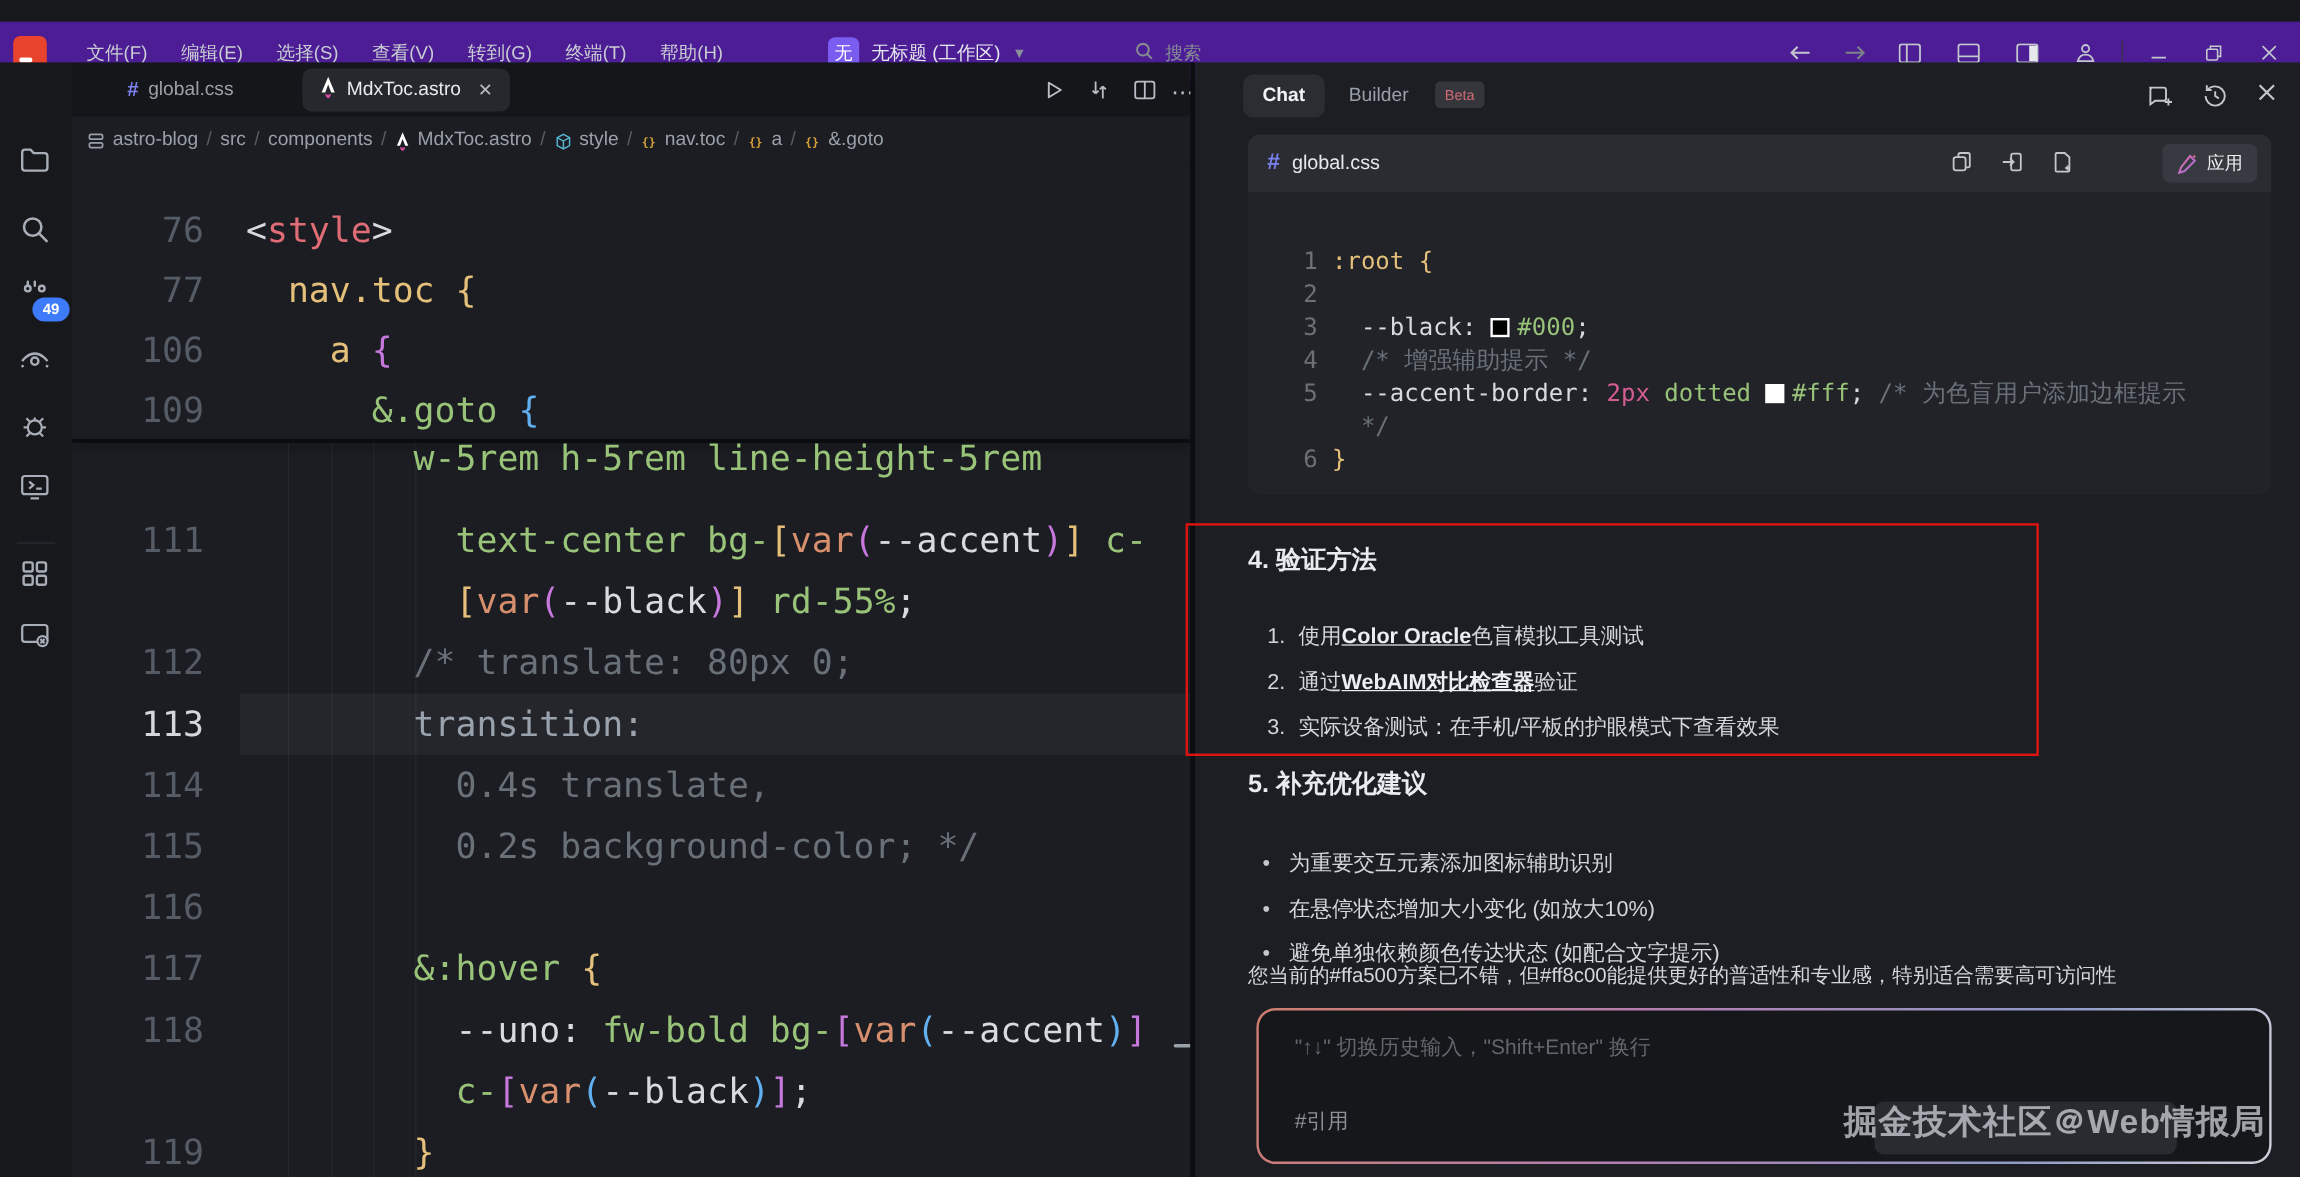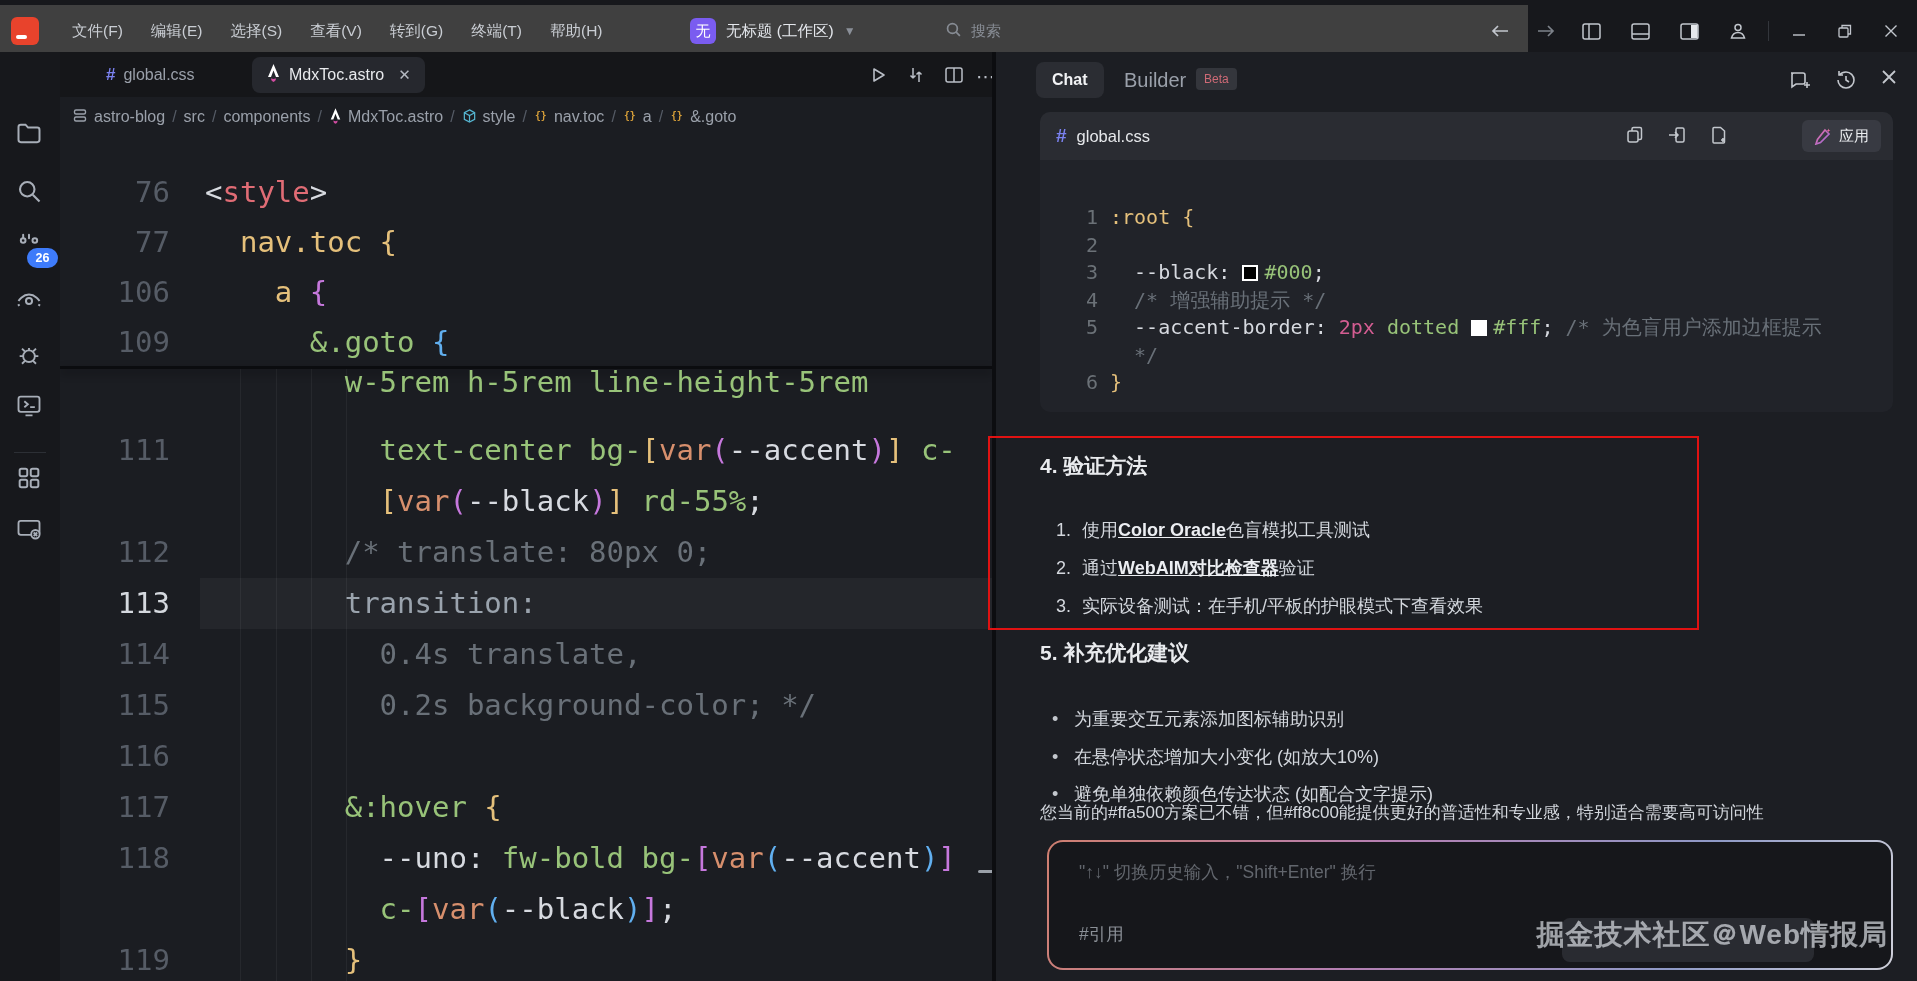--- a/index.html
+++ b/index.html
@@ -1,19 +1,19 @@
 <!DOCTYPE html>
 <html><head>
 <meta charset="utf-8">
 <style>
   html,body{margin:0;padding:0;width:1917px;height:981px;overflow:hidden;background:#17181c;
     font-family:"Liberation Sans",sans-serif;-webkit-font-smoothing:antialiased;}
   .abs{position:absolute;}
   
-  #titlebar{left:0;top:5px;width:1528px;height:52px;background:#404040;color:#c9cdd3;}
+  #titlebar{left:0;top:18px;width:1917px;height:52px;background:#4c1d95;color:#c9cdd3;}
   #logo{left:11px;top:12px;width:28px;height:28px;background:#e8432c;border-radius:6px;}
   #logo i{position:absolute;left:5px;bottom:6px;width:11px;height:4px;background:#fff;border-radius:2px;}
   #menus{left:58px;top:0;height:52px;display:flex;align-items:center;}
   #menus .mi{padding:0 14px;font-size:15.5px;color:#c9cdd3;cursor:default;}
   #ws{left:690px;top:0;height:52px;display:flex;align-items:center;gap:10px;}
   #ws .badge{width:26px;height:26px;border-radius:6px;background:#7a5cf0;color:#fff;font-size:15px;
     display:flex;align-items:center;justify-content:center;}
   #ws .t{font-size:15.5px;color:#e4e7ec;}
   #ws .chev{color:#8a8f98;font-size:12px;}
   #tb-search{left:945px;top:0;height:52px;display:flex;align-items:center;gap:9px;color:#878c94;font-size:15px;}
@@ -32,42 +32,42 @@
   #tabrow{left:60px;top:52px;width:932px;height:45px;background:#151619;}
   .tab{position:absolute;top:5px;height:36px;display:flex;align-items:center;gap:8px;font-size:16px;border-radius:8px;padding:0 14px;}
   .tab.inactive{color:#9aa0aa;}
   .tab.active{background:#26282e;color:#e8eaed;}
   .tab .hash{color:#7b82f0;font-weight:bold;font-size:17px;}
   .tab .x{color:#b5bac2;font-size:15px;margin-left:6px;}
   .tabact{position:absolute;top:13px;width:22px;height:22px;color:#b9bec6;}
   #breadcrumb{left:60px;top:97px;width:932px;height:40px;background:#1b1d22;display:flex;align-items:center;
     padding-left:12px;box-sizing:border-box;font-size:16px;color:#9aa0aa;gap:7px;white-space:nowrap;}
   #breadcrumb .sep{color:#565c66;}
-  #breadcrumb .bi{display:flex;align-items:flex-start;gap:6px;}
+  #breadcrumb .bi{display:flex;align-items:flex-end;gap:6px;}
   
   #editor{left:60px;top:137px;width:932px;height:844px;background:#1b1d22;overflow:hidden;
     font-family:"DejaVu Sans Mono",monospace;font-size:29px;}
   .guide{position:absolute;top:232px;bottom:0;width:1px;background:rgba(255,255,255,.05);}
   #stickydiv{position:absolute;left:0;top:229px;width:932px;height:3px;background:#0b0c0f;
     box-shadow:0 4px 8px rgba(0,0,0,.45);}
   .crow{position:absolute;left:0;width:932px;height:51px;line-height:51px;}
   .crow .lnum{position:absolute;left:30px;width:80px;text-align:right;color:#565c66;}
   .crow .lnum.on{color:#d4d8de;}
   .crow .ltext{position:absolute;left:145px;white-space:pre;}
   #linehl{position:absolute;left:140px;top:441px;width:792px;height:51px;background:rgba(255,255,255,.045);}
   #mini-dash{left:918px;top:733px;width:20px;height:3px;background:#9ba1a9;border-radius:2px;}
   .tk-fg{color:#d7dae0}.tk-red{color:#e06c75}.tk-gold{color:#e5c07b}.tk-mag{color:#c678dd}
   .tk-blue{color:#61afef}.tk-green{color:#98c379}.tk-orange{color:#d78f6d}.tk-cmt{color:#697078}
   .tk-cmtb{color:#9aa3ad}.tk-pink{color:#d45d92}
   
   #maindiv{left:992px;top:52px;width:4px;height:929px;background:#0c0d10;}
   #panel{left:996px;top:52px;width:921px;height:929px;background:#1c1e23;}
   #chat-pill{left:1036px;top:62px;height:36px;border-radius:8px;background:#2b2d33;color:#f2f3f5;
     font-size:16px;font-weight:bold;display:flex;align-items:center;padding:0 16px;}
-  #builder-tab{left:1124px;top:62px;height:36px;display:flex;align-items:center;color:#9aa0aa;font-size:20px;}
+  #builder-tab{left:1124px;top:62px;height:36px;display:flex;align-items:center;color:#9aa0aa;font-size:16px;}
   #beta-badge{left:1196px;top:68px;height:22px;border-radius:4px;background:#34363c;color:#cf6a76;
     font-size:12px;display:flex;align-items:center;padding:0 8px;}
   .pico{position:absolute;top:68px;width:24px;height:24px;color:#c3c7cd;}
   
   #card{left:1040px;top:112px;width:853px;height:300px;background:#212329;border-radius:10px;overflow:hidden;}
   #card-head{position:absolute;left:0;top:0;width:853px;height:48px;background:#2a2c32;display:flex;
     align-items:center;padding:0 16px;box-sizing:border-box;gap:10px;}
   #card-head .hash{color:#7b82f0;font-weight:bold;font-size:19px;}
   #card-head .fn{color:#e6e8eb;font-size:16.5px;}
   .cico{position:absolute;top:13px;width:22px;height:22px;color:#c3c7cd;}
@@ -233,21 +233,21 @@
         <rect x="13.5" y="13.5" width="6.5" height="6.5" rx="1.5"></rect>
       </svg>
     </span>
   <span class="act" style="top:463px">
     <svg width="28" height="28" viewBox="0 0 24 24" fill="none" stroke="currentColor" stroke-width="1.6">
         <rect x="3" y="5" width="18" height="12" rx="2"></rect>
         <circle cx="17.5" cy="16.5" r="3.6" fill="#17181c"></circle>
         <path d="M16 15l3 3M19 15l-3 3"></path>
       </svg>
     </span>
-  <div id="scm-badge">26</div>
+  <div id="scm-badge">49</div>
 </div>
 
 <div id="tabrow" class="abs">
   <div class="tab inactive" style="left:32px">
     <span class="hash">#</span>
     <span>global.css</span>
   </div>
   <div class="tab active" style="left:192px">
     <span>
       <svg width="15" height="18" viewBox="0 0 15 18">

